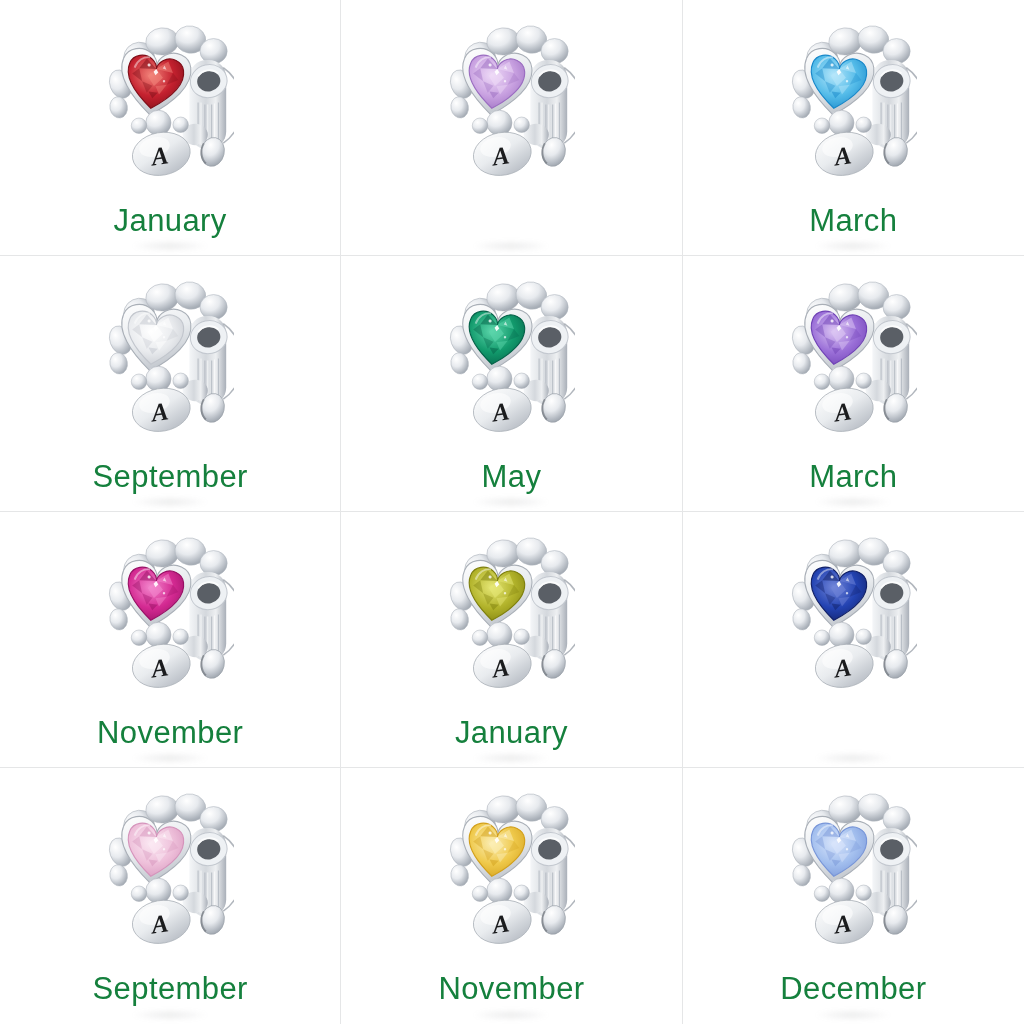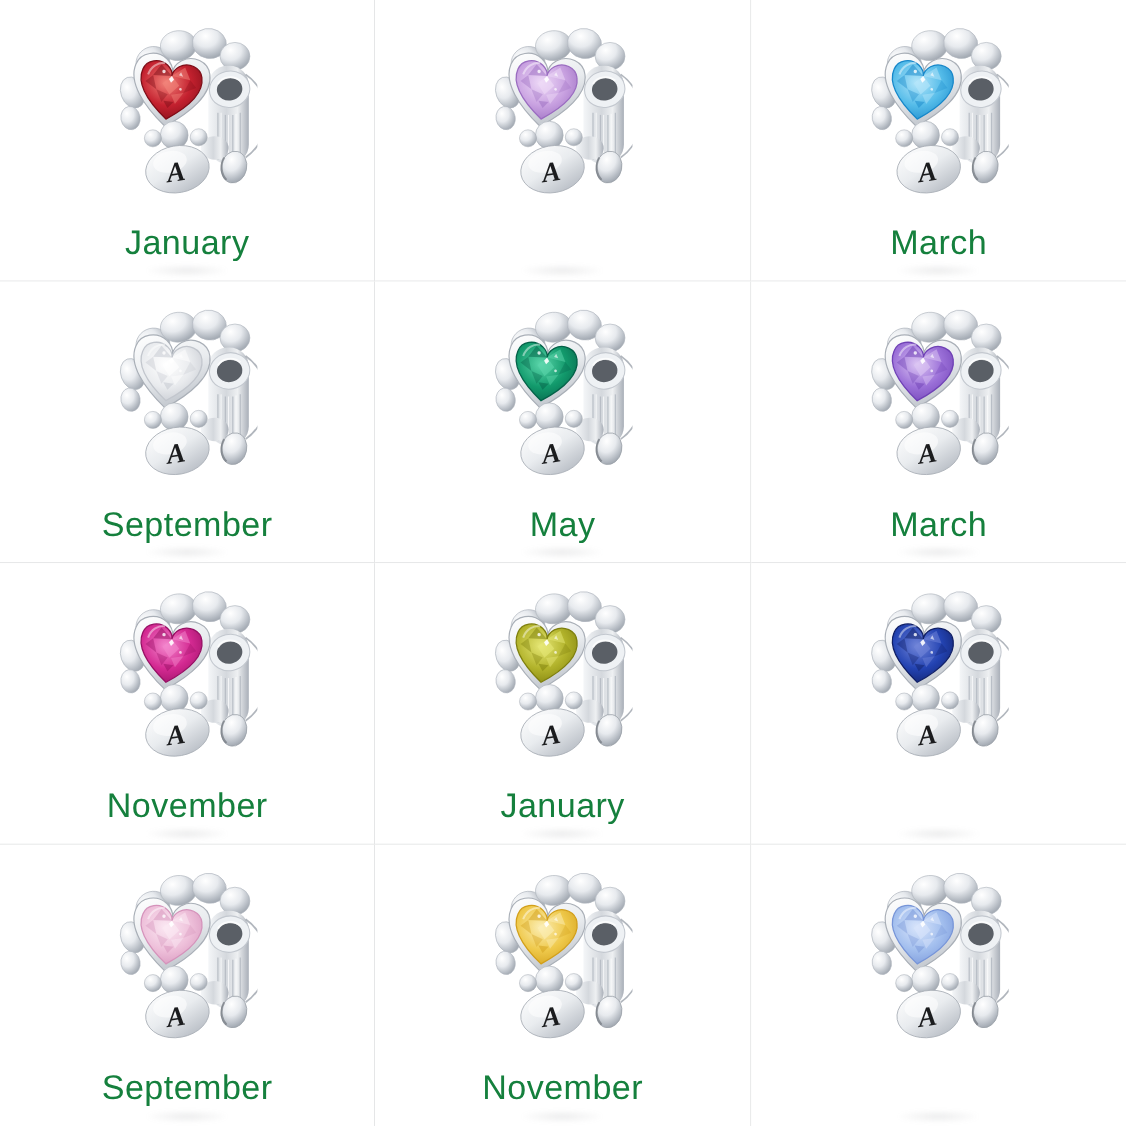--- a/index.html
+++ b/index.html
@@ -1167,17 +1167,18 @@
  <circle cx="34" cy="104" r="8" fill="url(#ball11)" stroke="#aab0b8" stroke-width="0.5"></circle>
  <circle cx="77" cy="103" r="8" fill="url(#ball11)" stroke="#aab0b8" stroke-width="0.5"></circle>
 
  <ellipse cx="57" cy="133" rx="30" ry="22" fill="url(#bezel11)" stroke="#aab0b8" stroke-width="0.8" transform="rotate(-10 57 133)"></ellipse>
  <ellipse cx="50" cy="126" rx="16" ry="10" fill="#ffffff" opacity="0.55" transform="rotate(-12 50 126)"></ellipse>
  <ellipse cx="110" cy="131" rx="12" ry="15" fill="url(#ball11)" stroke="#9aa0a8" stroke-width="0.7" transform="rotate(12 110 131)"></ellipse>
  <path d="M101 122 A14 16 0 0 0 103 143" stroke="#5f646b" stroke-width="2" fill="none" opacity="0.55"></path>
  <text x="56" y="144" text-anchor="middle" font-family="'Liberation Serif','DejaVu Serif',serif" font-style="italic" font-weight="700" font-size="26" fill="#1b1c1e" transform="rotate(-8 56 138)">A</text>
 </svg>
         </div>
+      <figcaption class="label">December</figcaption>
       <div class="reflection"></div>
     </figure>
 
   </div>
 </div>
 
 </body></html>

